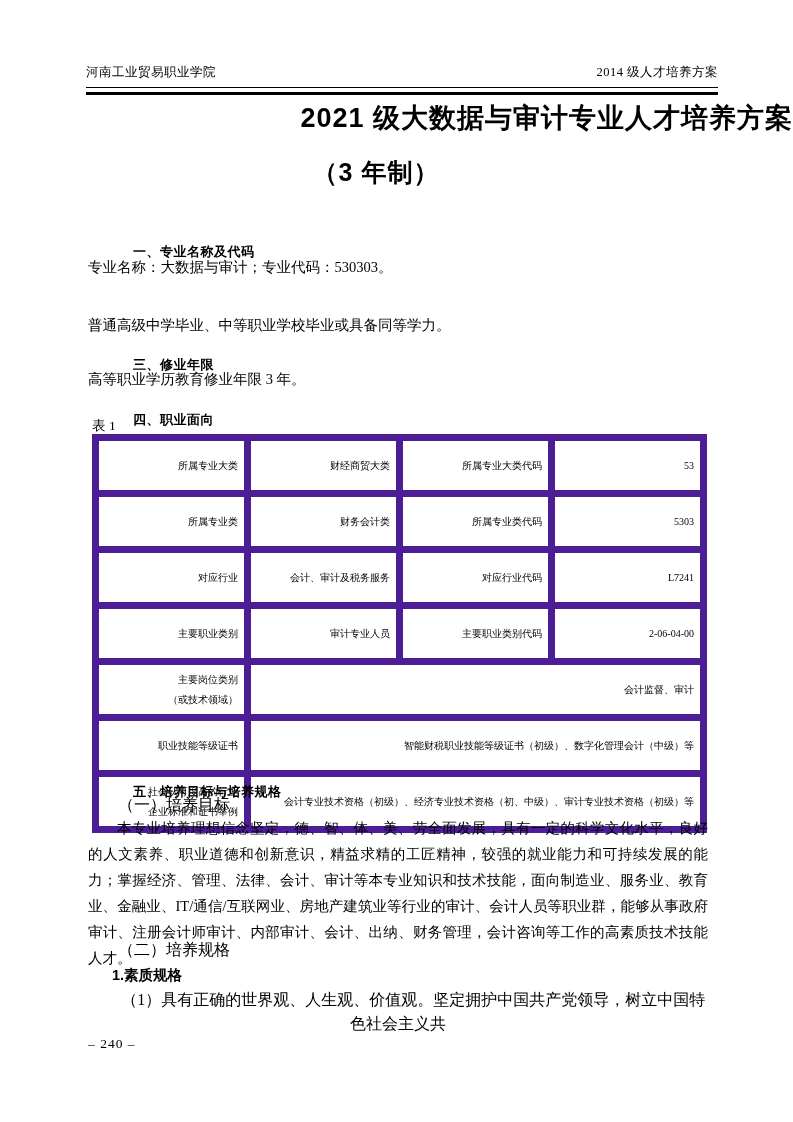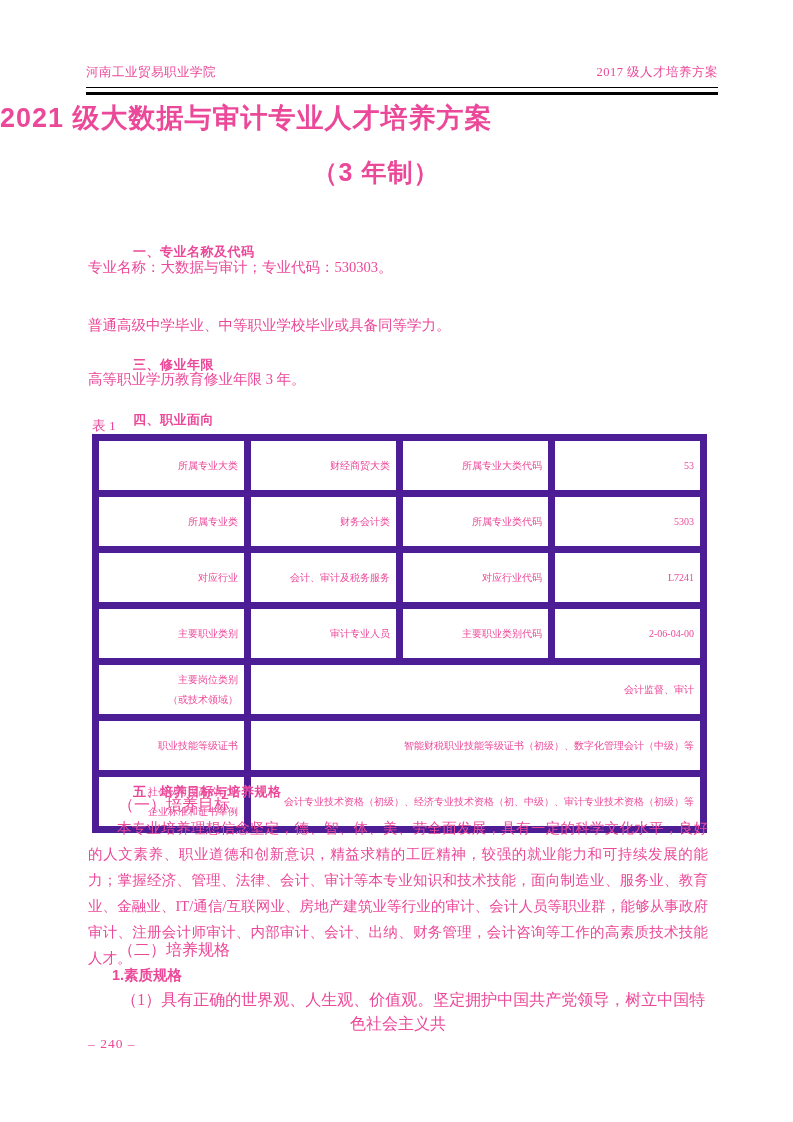--- a/index.html
+++ b/index.html
@@ -1,42 +1,42 @@
 <!DOCTYPE html>
 <html lang="zh"><head>
 <meta charset="utf-8">
 <style>
   html, body { margin: 0; padding: 0; background: #ffffff; }
   .page {
     position: relative;
     width: 793px;
     height: 1122px;
     background: #ffffff;
-    color: #ec4899;
+    color: #000000;
     font-family: "Liberation Serif", "DejaVu Serif", serif;
     overflow: hidden;
   }
   .abs { position: absolute; }
 
   
   .hdr {
     top: 64px; left: 86px; width: 632px;
     display: flex; justify-content: space-between;
     font-size: 12.5px; letter-spacing: 0.5px;
   }
   .hdr-rule {
     top: 87px; left: 86px; width: 632px; height: 4px;
     border-top: 1px solid #000;
     border-bottom: 3px solid #000;
   }
 
   
   .doc-title {
     top: 100px; left: 0; width: 793px;
-    margin: 0; text-align: left;
+    margin: 0; text-align: right;
     font-family: "Liberation Sans", "DejaVu Sans", sans-serif;
     font-weight: bold; font-size: 27px; letter-spacing: 1px;
   }
   .doc-subtitle {
     top: 156px; left: 0; width: 752px;
     margin: 0; text-align: center;
     font-family: "Liberation Sans", "DejaVu Sans", sans-serif;
     font-weight: bold; font-size: 25px; letter-spacing: 1px;
   }
 
@@ -99,21 +99,21 @@
   
   .footer { top: 1036px; left: 88px; font-size: 13.5px; letter-spacing: 1px; }
 </style>
 </head>
 <body>
 
 <div class="page">
 
   <div class="abs hdr">
     <span>河南工业贸易职业学院</span>
-    <span>2017 级人才培养方案</span>
+    <span>2014 级人才培养方案</span>
   </div>
   <div class="abs hdr-rule"></div>
 
   <h1 class="abs doc-title">2021 级大数据与审计专业人才培养方案</h1>
   <h2 class="abs doc-subtitle">（3 年制）</h2>
 
   <h3 class="abs sec-h" style="top:228px;">一、专业名称及代码</h3>
   <p class="abs sec-b" style="top:256px;">专业名称：大数据与审计；专业代码：530303。</p>
 
   <p class="abs sec-b" style="top:314px;">普通高级中学毕业、中等职业学校毕业或具备同等学力。</p>

